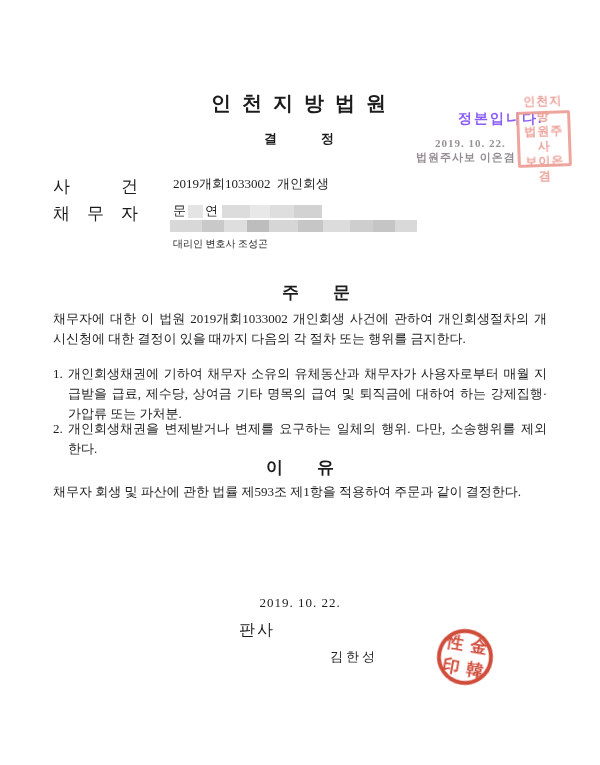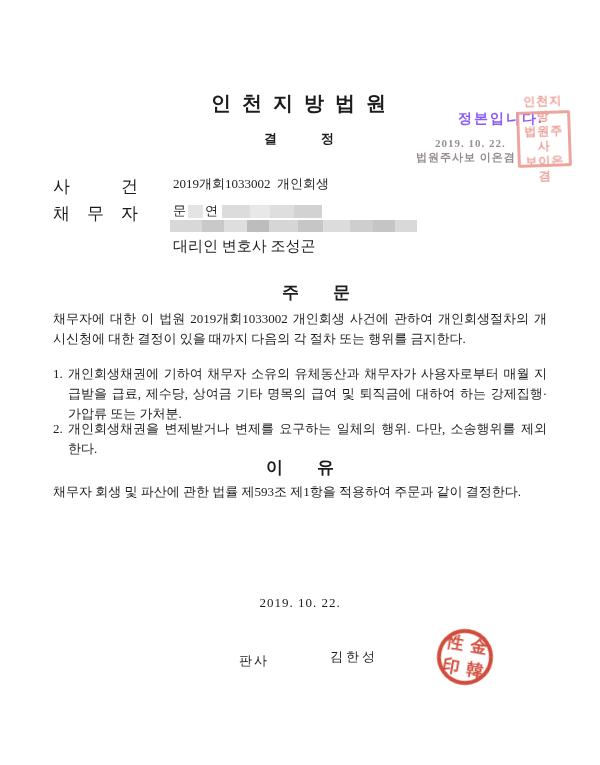--- a/index.html
+++ b/index.html
@@ -41,41 +41,41 @@
   .row-debtor .case-value{position:absolute;left:120px;top:0;display:flex;align-items:center;}
   .redact{display:inline-block;height:13px;vertical-align:middle;}
   .redact-name-1{width:15px;margin:0 2px;background:#e4e4e4;}
   .redact-name-2{width:100px;margin-left:4px;
     background:linear-gradient(90deg,#dcdcdc 0 28%,#e8e8e8 28% 48%,#dedede 48% 72%,#d2d2d2 72% 100%);}
   .redact-bar{
     left:170px;top:220px;width:247px;height:12px;
     background:linear-gradient(90deg,#d8d8d8 0 13%,#c9c9c9 13% 22%,#dedede 22% 31%,#bdbdbd 31% 40%,
       #d6d6d6 40% 52%,#c6c6c6 52% 62%,#dcdcdc 62% 73%,#cecece 73% 82%,#c5c5c5 82% 91%,#d9d9d9 91% 100%);
   }
-  .rep-row{left:173px;top:237px;font-size:15px;}
+  .rep-row{left:173px;top:237px;font-size:10px;}
   
   .section-heading{
     left:0;width:100%;text-align:center;margin:0;
     font-size:17px;font-weight:bold;white-space:pre;
   }
   .order-heading{top:281px;padding-left:16px;}
   .reason-heading{top:456px;}
   
   .bodyline{font-size:13px;line-height:20px;color:#1c1c1c;}
   .para-block{left:53px;top:309px;width:494px;}
   .just{text-align:justify;text-align-last:justify;}
   .list-number{position:absolute;left:53px;font-size:13px;line-height:20px;}
   .n1{top:364px;} .n2{top:419px;}
   .item-line{position:absolute;left:68px;width:479px;}
   .i1l1{top:364px;} .i1l2{top:384px;} .i1l3{top:404px;}
   .i2l1{top:419px;} .i2l2{top:439px;}
   .reason-text{left:53px;top:482px;width:500px;white-space:nowrap;}
   
   .decision-date{left:0;top:595px;width:100%;text-align:center;font-size:13px;letter-spacing:1px;}
-  .judge-label{left:239px;top:652px;font-size:13px;letter-spacing:2px;}
+  .judge-label{left:239px;top:620px;font-size:16px;letter-spacing:2px;}
   .judge-name{left:330px;top:648px;font-size:13px;letter-spacing:3px;}
   .round-seal{
     left:437px;top:629px;width:48px;height:48px;border:4px solid #cd3d2b;border-radius:50%;
     transform:rotate(10deg);display:grid;grid-template-columns:1fr 1fr;align-items:center;
     color:#cd3d2b;font-weight:bold;font-size:17px;line-height:24px;text-align:center;
     filter:blur(0.3px);opacity:0.92;
   }
 </style>
 </head>
 <body>

